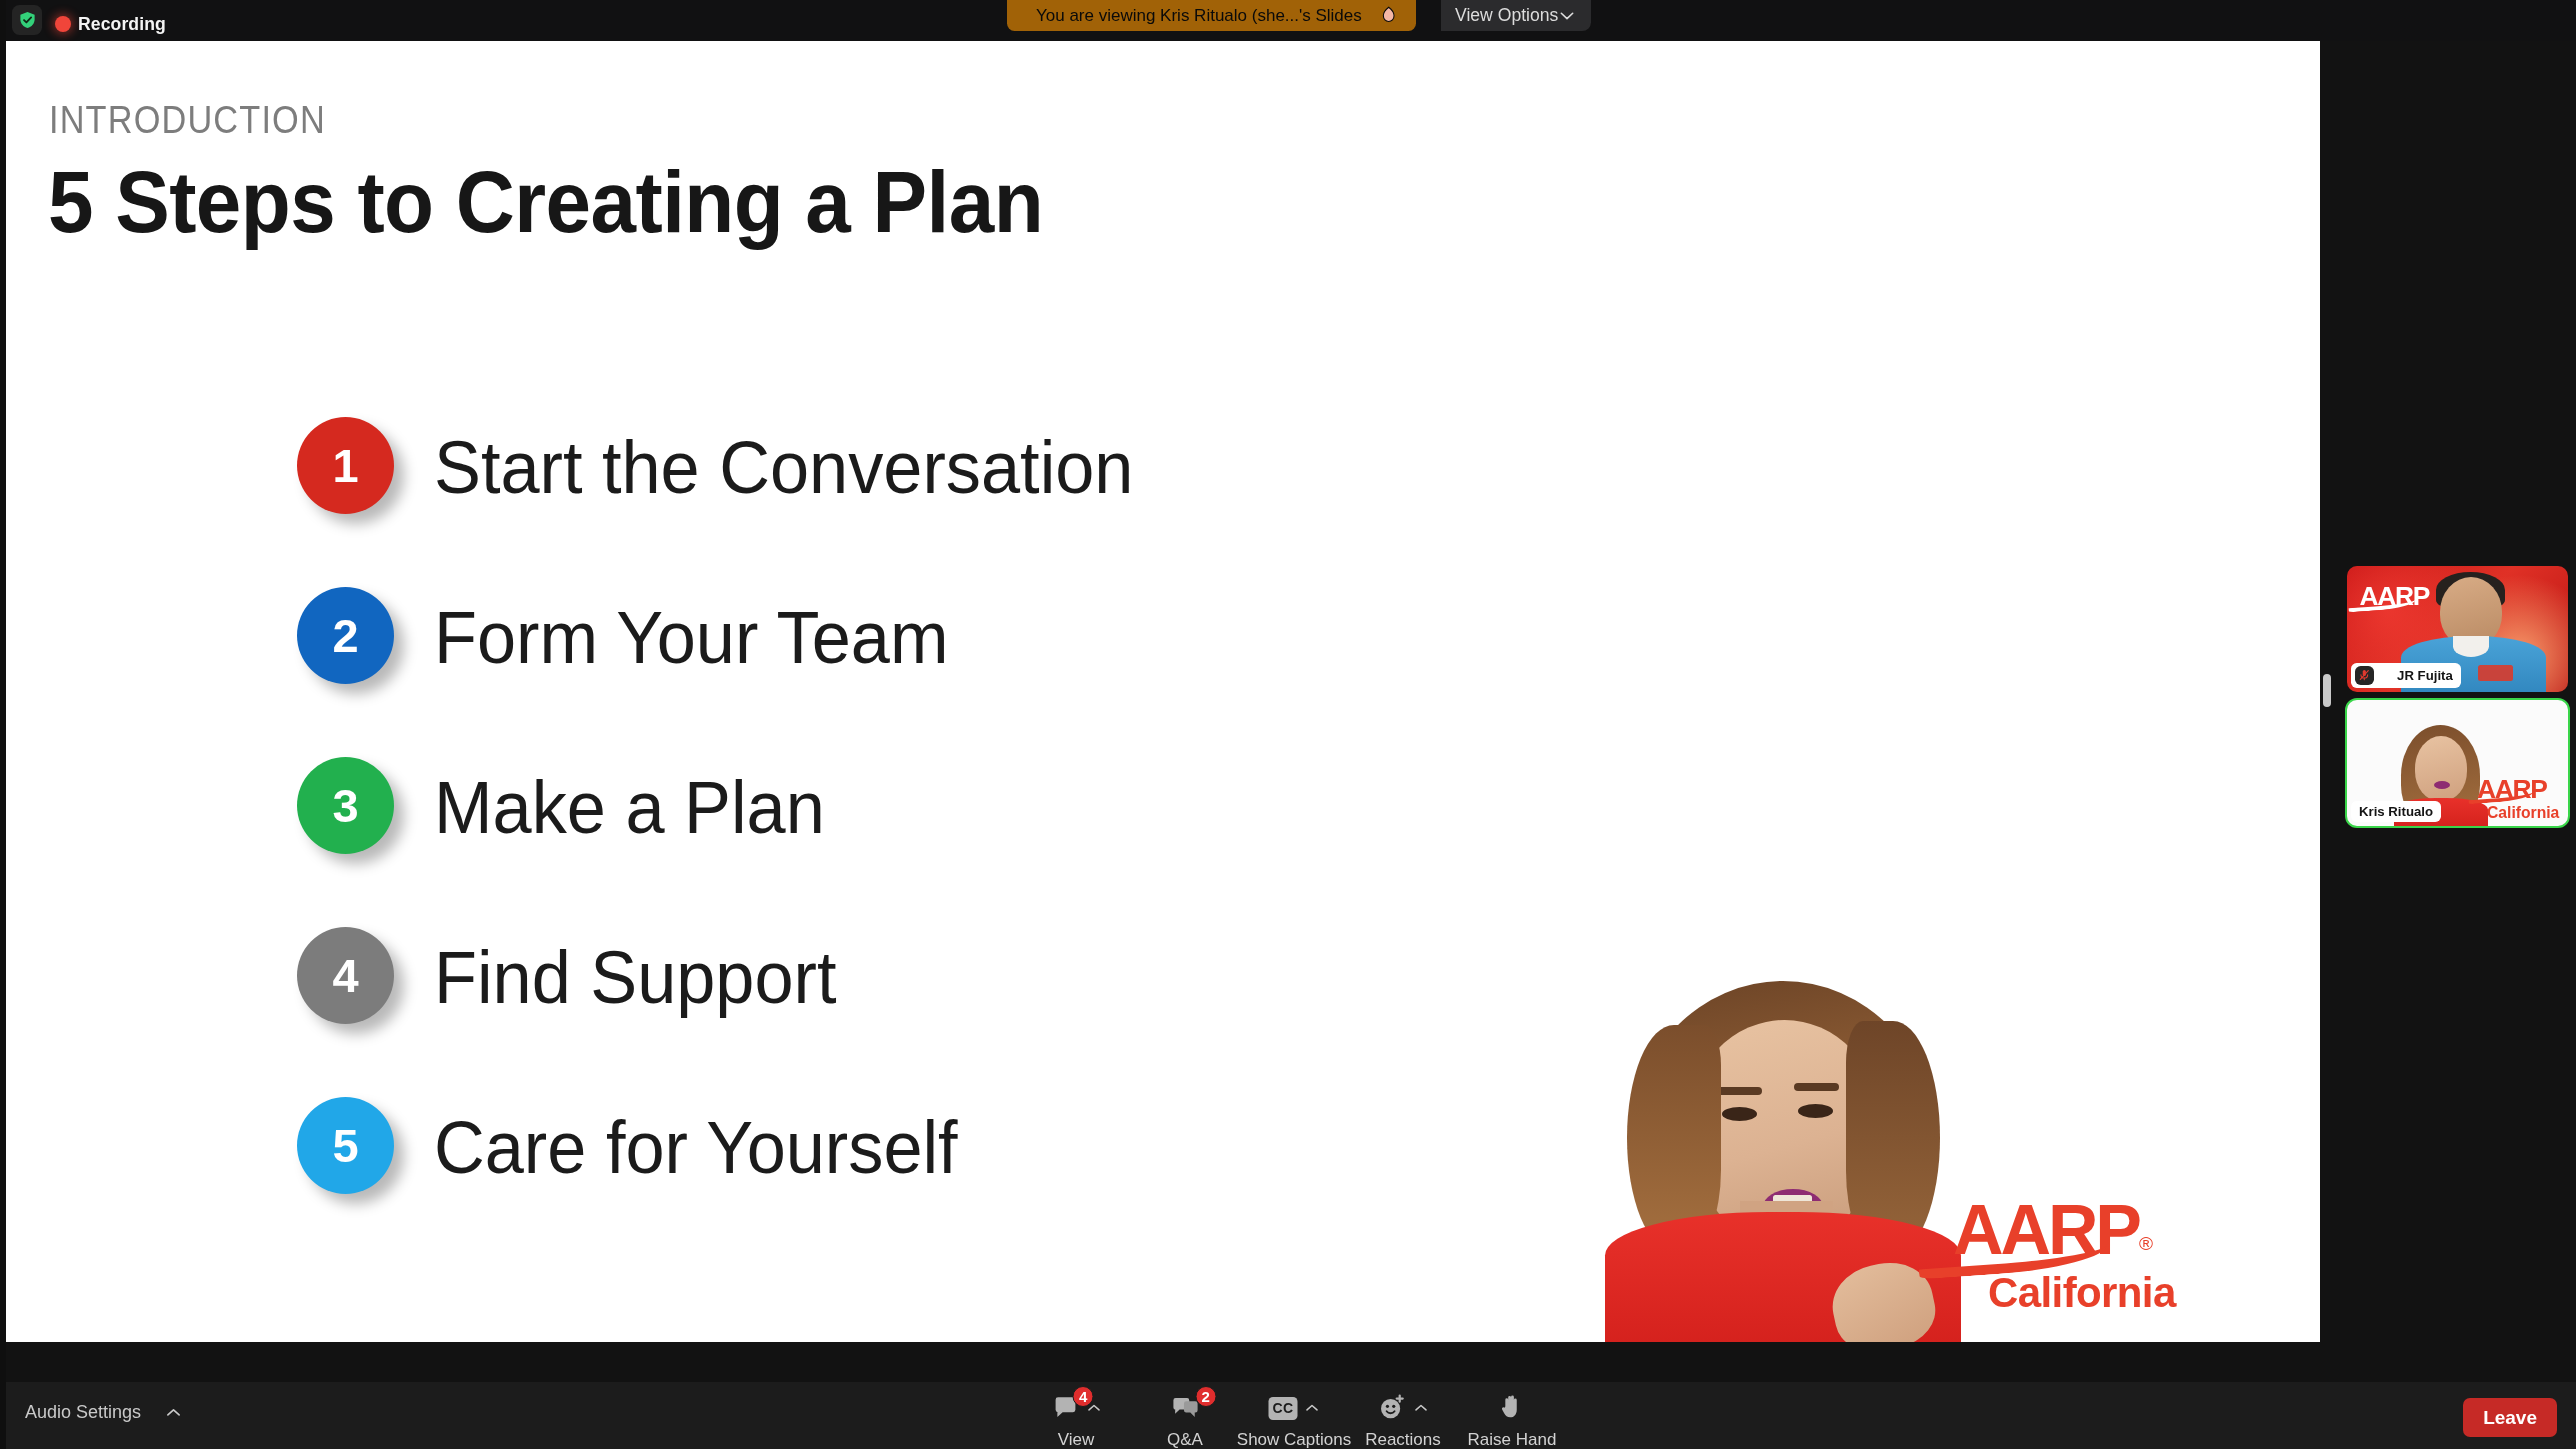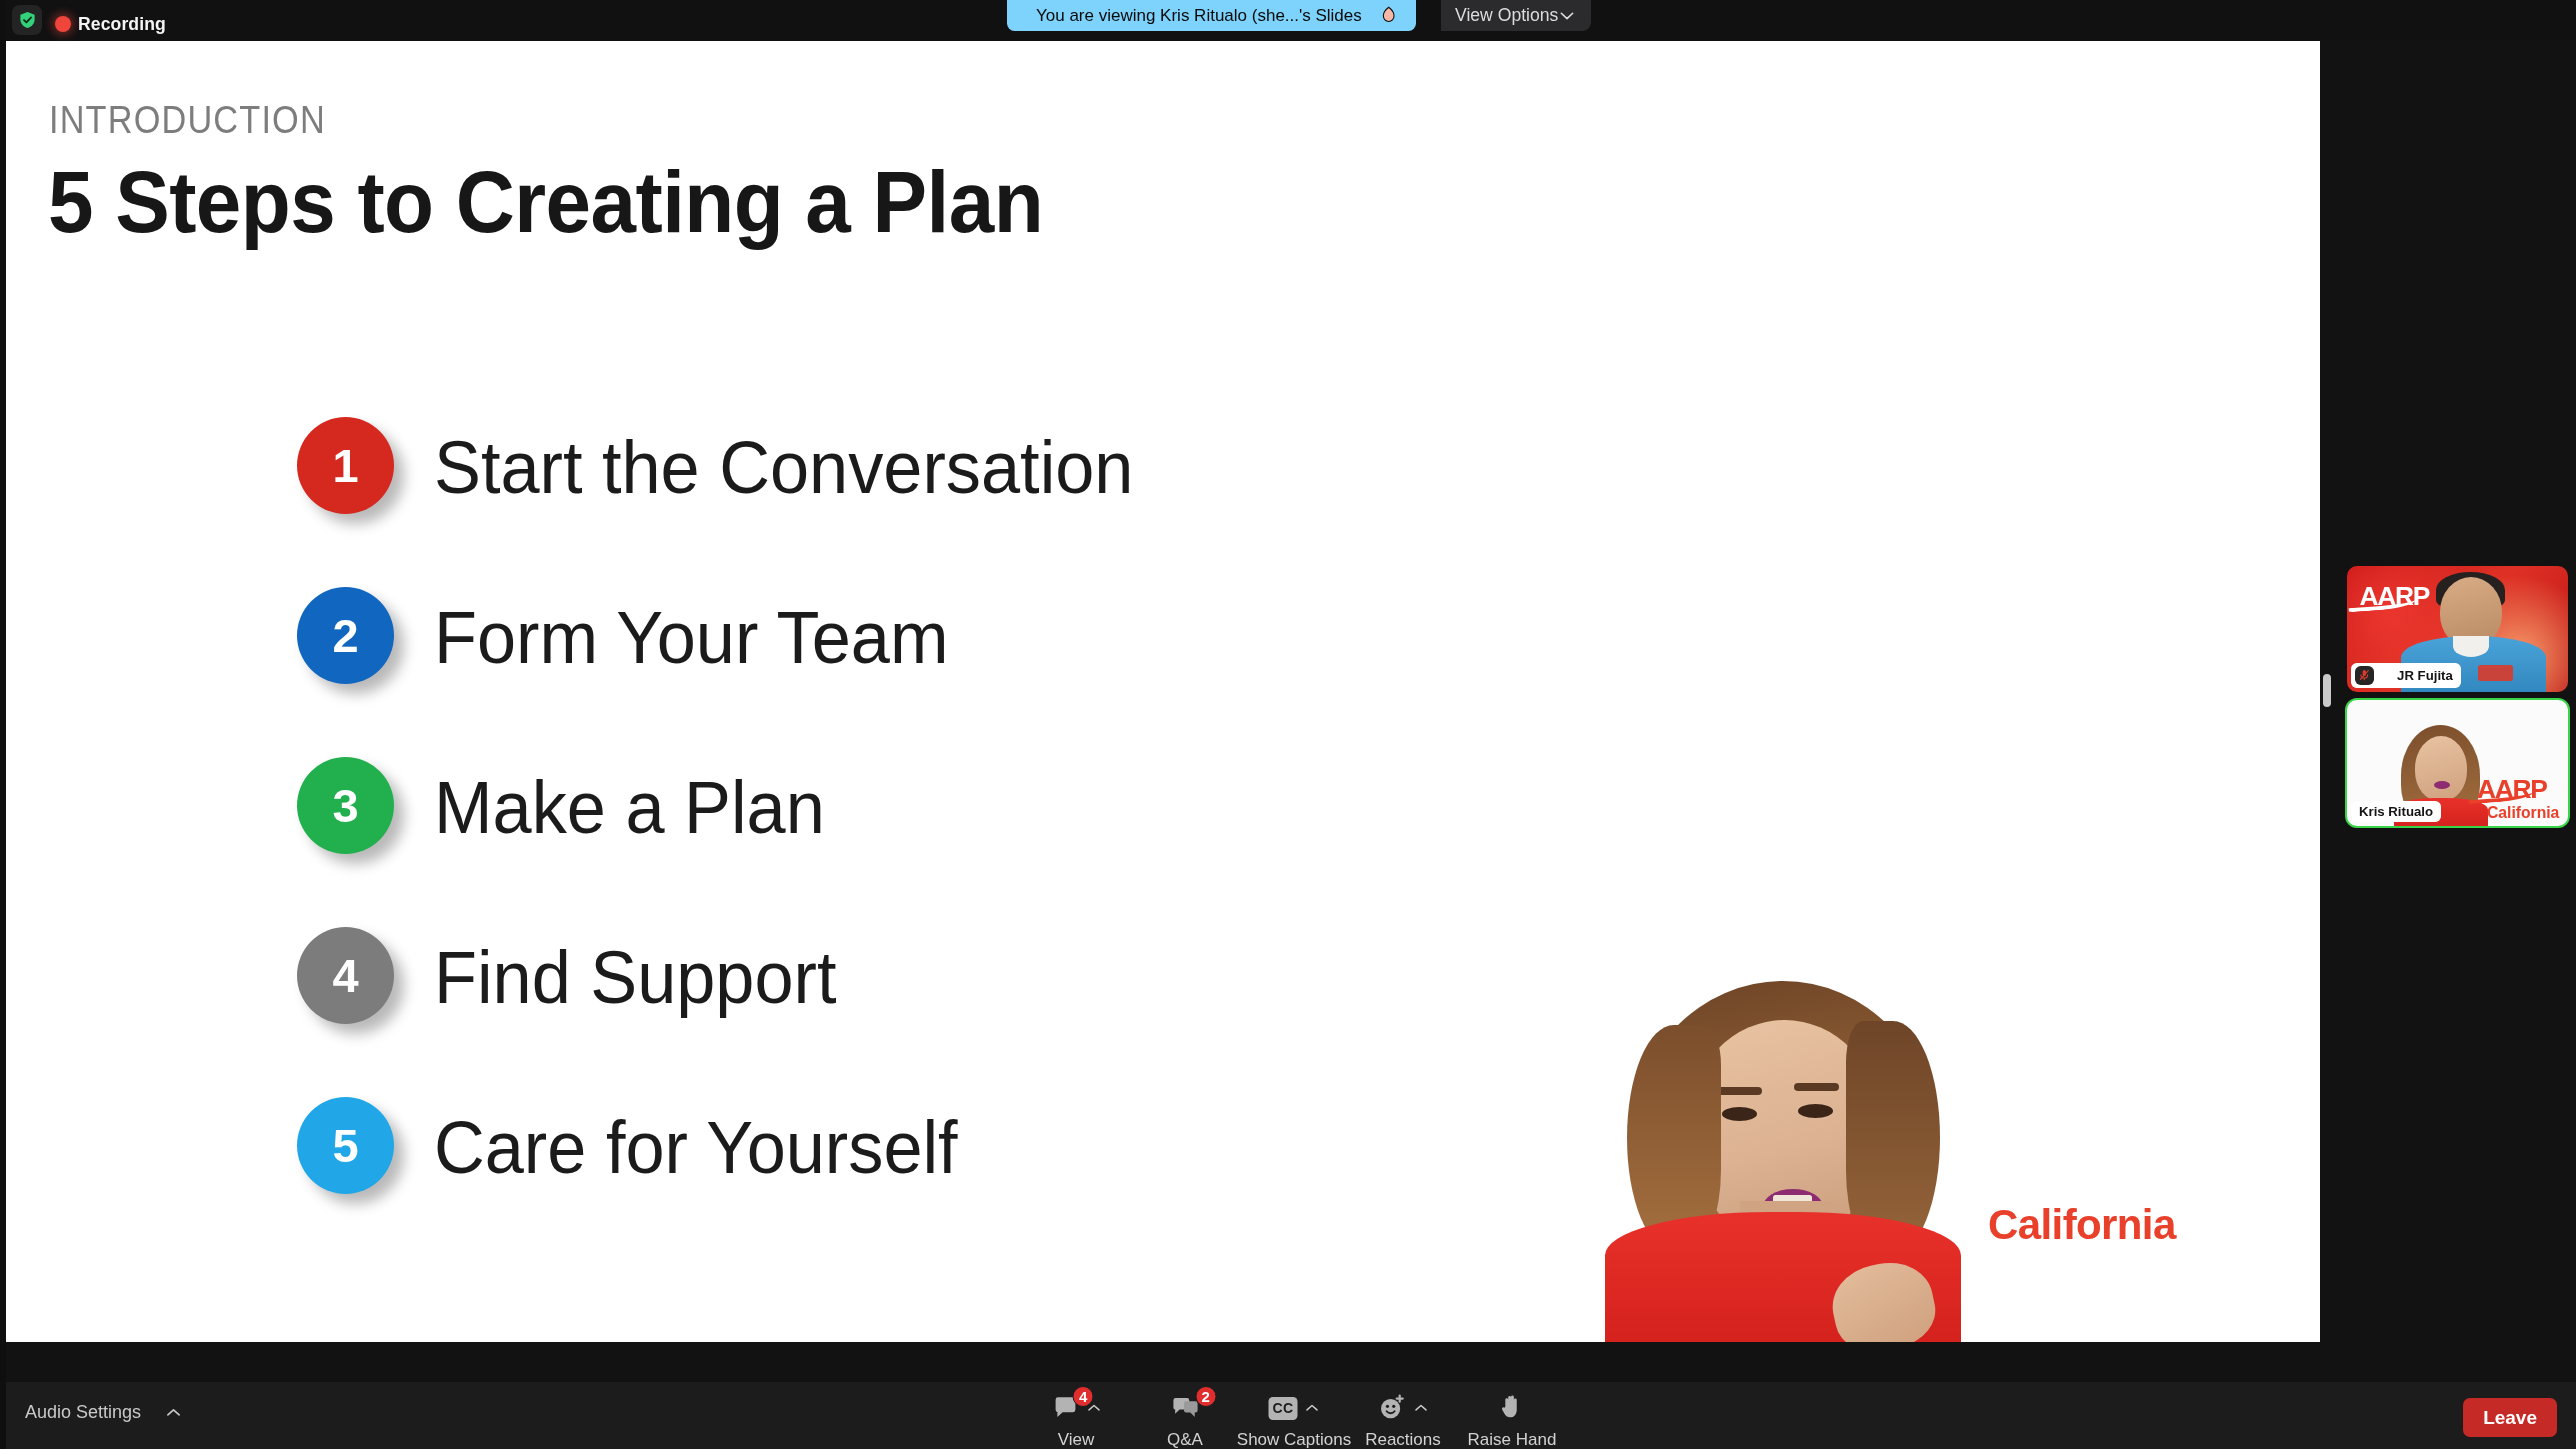--- a/index.html
+++ b/index.html
@@ -27,21 +27,21 @@
     box-shadow: 0 0 8.8px 3.1px rgba(240,69,58,.40);
   }
   .rec-label {
     position: absolute; left: 72px; top: 14px;
     color: #f4f4f4; font-size: 17.6px; font-weight: bold; letter-spacing: 0.1px;
   }
 
   .view-banner {
     position: absolute; left: 1001px; top: 0; height: 31px;
     display: flex; align-items: center;
-    background: #7dd3fc; border-bottom-left-radius: 7.5px; border-bottom-right-radius: 7.5px;
+    background: #a16207; border-bottom-left-radius: 7.5px; border-bottom-right-radius: 7.5px;
     padding: 0 16.4px 0 29px; z-index: 42;
   }
   .view-banner-text { color: #0a0a0a; font-size: 17px; font-weight: 500; white-space: nowrap; }
   .view-banner-leaf { margin-left: 16.4px; width: 21.4px; height: 21.4px; display:flex; align-items:center; }
 
   .view-options {
     position: absolute; left: 1435px; top: 0; height: 31px;
     display: flex; align-items: center; gap: 2px;
     background: #2b2b2d; border-bottom-right-radius: 8.8px; padding: 0 16.4px 0 14px; z-index: 41;
   }
@@ -324,20 +324,24 @@
       <div class="p-lip"></div>
       <div class="p-teeth"></div>
       <div class="p-hair-front-l"></div>
       <div class="p-hair-front-r"></div>
       <div class="p-neck"></div>
       <div class="p-shirt"></div>
       <div class="p-hand"></div>
     </div>
 
     <div class="aarp-slide">
+      <div class="aarp-word">
+        <span class="aarp-text">AARP</span><span class="aarp-reg" style="color:#e8402a">®</span>
+        <div class="aarp-swoosh"></div>
+      </div>
       <div class="aarp-sub">California</div>
     </div>
   </div>
 
   <div class="drag-handle"></div>
 
   <div class="filmstrip">
 
     <div class="tile">
       <div class="tile-bg-red"></div>

